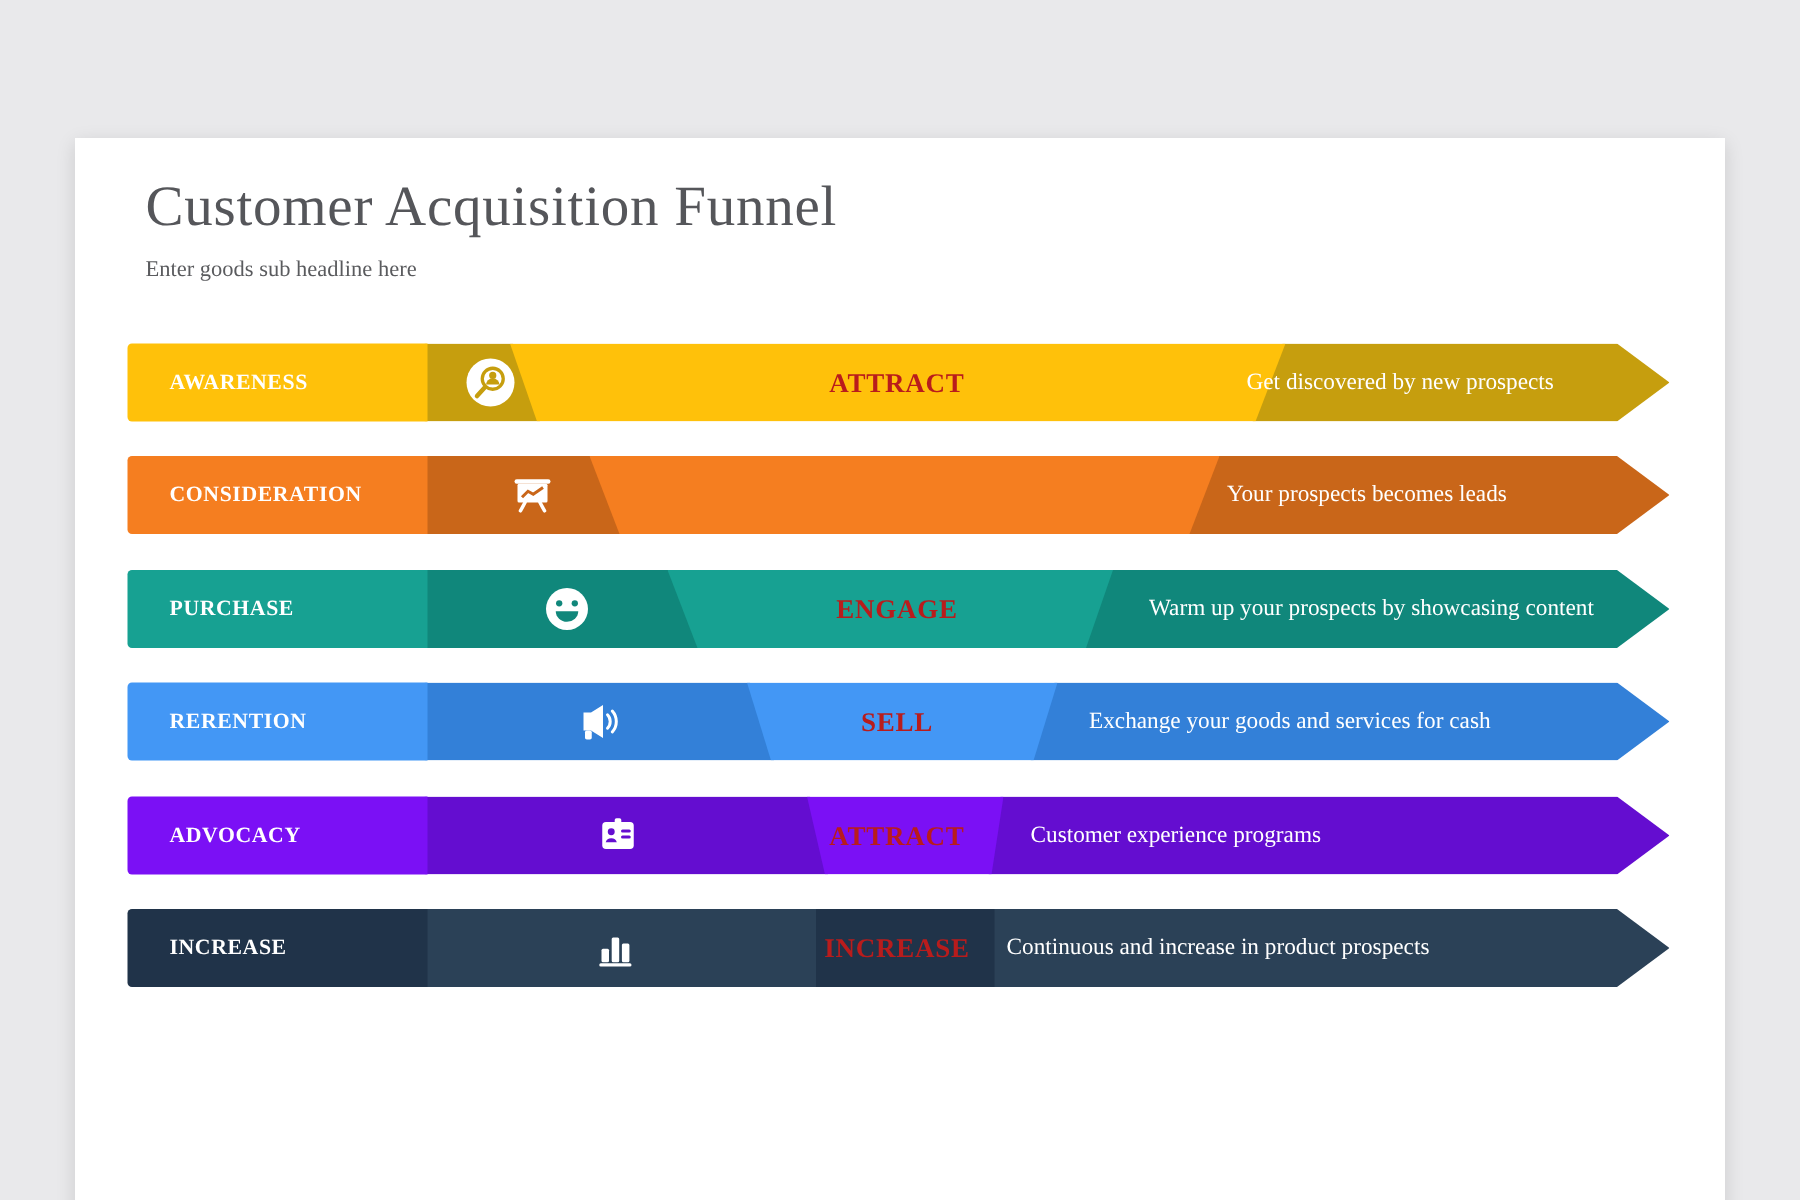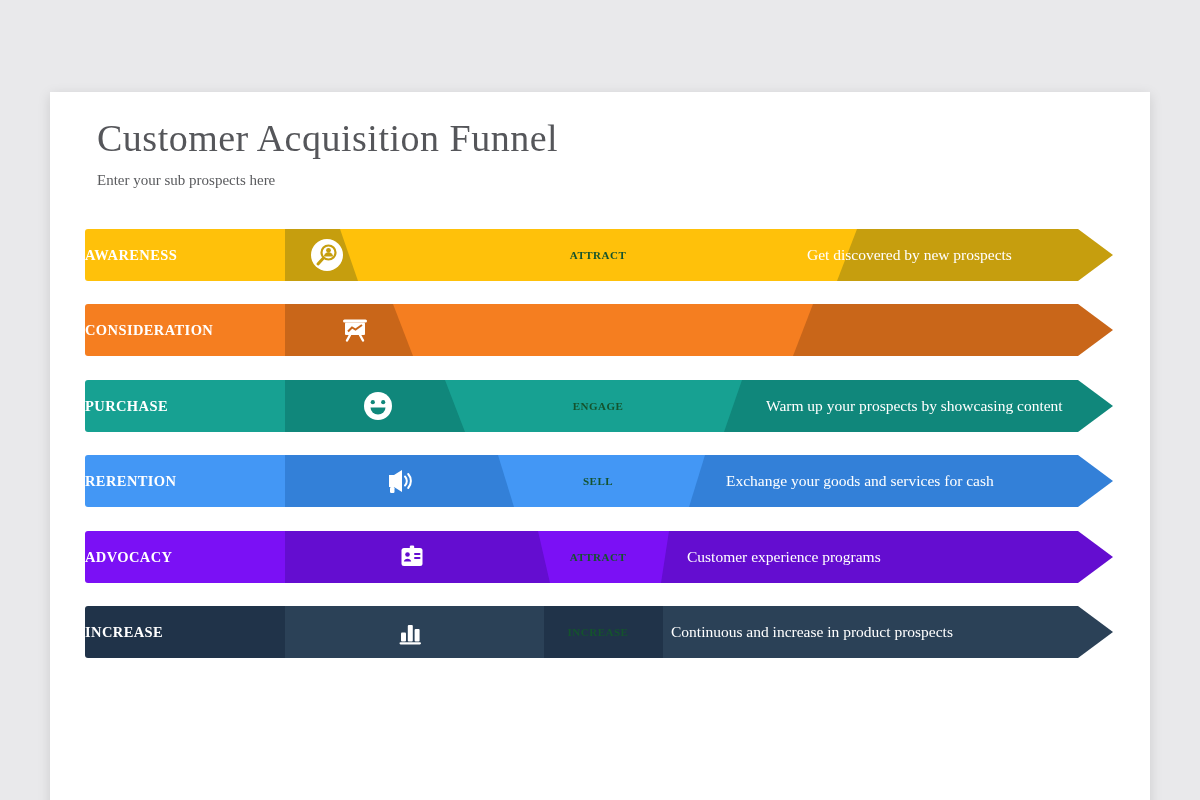--- a/index.html
+++ b/index.html
@@ -25,43 +25,43 @@
   .r1{top:137px}.r2{top:212px}.r3{top:288px}.r4{top:363px}.r5{top:439px}.r6{top:514px}
 
   .seg{position:absolute;inset:0;}
   .seg-icon{background:var(--dark);z-index:1;}
   .seg-right{background:var(--dark);z-index:1;}
   .seg-center{background:var(--bright);z-index:2;}
 
   .seg-label{
     position:absolute;left:0;top:0;bottom:0;width:200px;z-index:3;
     background:var(--bright);border-radius:3px 0 0 3px;
-    display:flex;align-items:center;box-sizing:border-box;
+    display:flex;align-items:center;padding-left:28px;box-sizing:border-box;
     color:#fff;font-weight:700;font-size:14.5px;letter-spacing:.4px;white-space:nowrap;
   }
   .action{
     position:absolute;left:513px;top:0;height:52px;line-height:52px;z-index:5;
     transform:translateX(-50%);
-    color:#14532d;font-weight:700;font-size:11px;letter-spacing:.5px;white-space:nowrap;
+    color:#b91c1c;font-weight:700;font-size:18px;letter-spacing:.5px;white-space:nowrap;
   }
   .desc{
     position:absolute;top:0;height:52px;line-height:52px;z-index:5;
     color:#fff;font-size:15.5px;white-space:nowrap;
   }
   .icon{
     position:absolute;top:9px;width:34px;height:34px;z-index:5;
     color:var(--dark);
   }
   .icon svg{display:block;}
 
   
   .r1 .seg-icon  {clip-path:polygon(198px 0,257px 0,275px 100%,198px 100%);}
   .r1 .seg-center{clip-path:polygon(255px 0,772px 0,752px 100%,273px 100%);}
   .r1 .seg-right {clip-path:polygon(770px 0,993px 0,1028px 26px,993px 100%,750px 100%);}
-  .r1 .icon{left:225px}  .r1 .desc{left:722px}
+  .r1 .icon{left:225px}  .r1 .desc{left:746px}
 
   .r2 .seg-icon  {clip-path:polygon(198px 0,310px 0,330px 100%,198px 100%);}
   .r2 .seg-center{clip-path:polygon(308px 0,728px 0,708px 100%,328px 100%);}
   .r2 .seg-right {clip-path:polygon(726px 0,993px 0,1028px 26px,993px 100%,706px 100%);}
   .r2 .icon{left:253px}  .r2 .desc{left:733px}
 
   .r3 .seg-icon  {clip-path:polygon(198px 0,362px 0,382px 100%,198px 100%);}
   .r3 .seg-center{clip-path:polygon(360px 0,657px 0,639px 100%,380px 100%);}
   .r3 .seg-right {clip-path:polygon(655px 0,993px 0,1028px 26px,993px 100%,637px 100%);}
   .r3 .icon{left:276px}  .r3 .desc{left:681px}
@@ -79,21 +79,21 @@
   .r6 .seg-icon  {clip-path:polygon(198px 0,461px 0,461px 100%,198px 100%);}
   .r6 .seg-center{clip-path:polygon(459px 0,578px 0,578px 100%,459px 100%);}
   .r6 .seg-right {clip-path:polygon(576px 0,993px 0,1028px 26px,993px 100%,576px 100%);}
   .r6 .icon{left:308px}  .r6 .desc{left:586px}
 </style>
 </head>
 <body style="background: rgb(233, 233, 235);">
 
 <div class="card" style="background: rgb(255, 255, 255);">
   <h1 class="title">Customer Acquisition Funnel</h1>
-  <div class="subtitle">Enter your sub prospects here</div>
+  <div class="subtitle">Enter goods sub headline here</div>
 
   <div>
 
     <div class="row r1" style="--bright: #FFC10A; --dark: #C69E0E;">
       <div class="seg seg-icon"></div>
       <div class="seg seg-right"></div>
       <div class="seg seg-center"></div>
       <div class="seg-label">
         <span>AWARENESS</span>
       </div>
@@ -119,20 +119,21 @@
       </div>
       <div class="icon">
         <svg width="34" height="34" viewBox="0 0 34 34" fill="#fff">
           <rect x="5" y="6.5" width="24" height="3" rx="1.5"></rect>
           <rect x="7" y="9.5" width="20" height="12.5" rx="1"></rect>
           <polyline points="10,18.5 14,14.5 17.5,16.5 24,12" fill="none" stroke="currentColor" stroke-width="2"></polyline>
           <line x1="12" y1="22" x2="9" y2="27.5" stroke="#fff" stroke-width="2.4" stroke-linecap="round"></line>
           <line x1="22" y1="22" x2="25" y2="27.5" stroke="#fff" stroke-width="2.4" stroke-linecap="round"></line>
         </svg>
       </div>
+      <div class="desc">Your prospects becomes leads</div>
     </div>
 
     <div class="row r3" style="--bright: #17A192; --dark: #10877B;">
       <div class="seg seg-icon"></div>
       <div class="seg seg-right"></div>
       <div class="seg seg-center"></div>
       <div class="seg-label">
         <span>PURCHASE</span>
       </div>
       <div class="icon">

